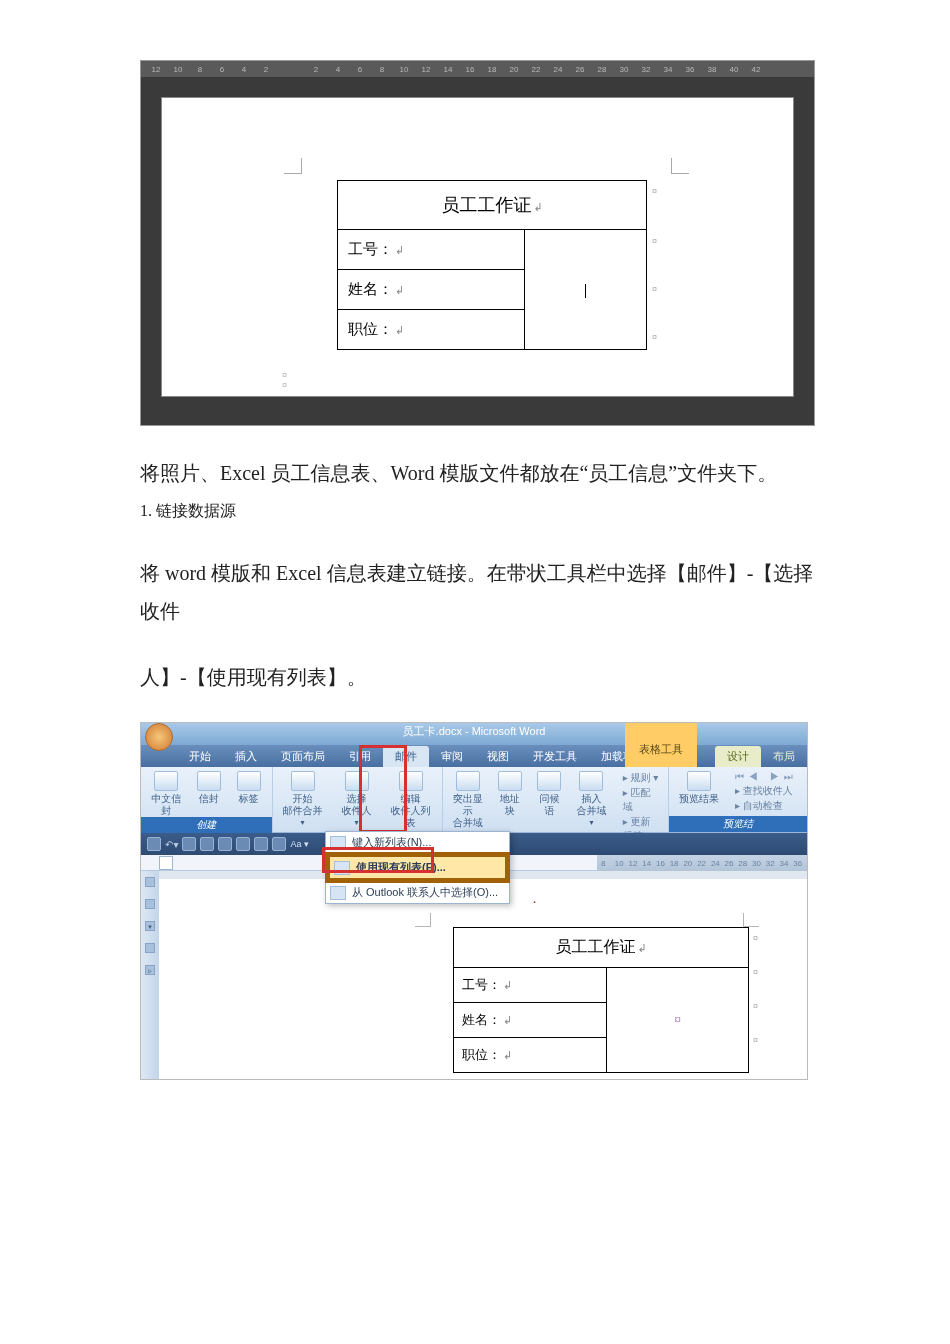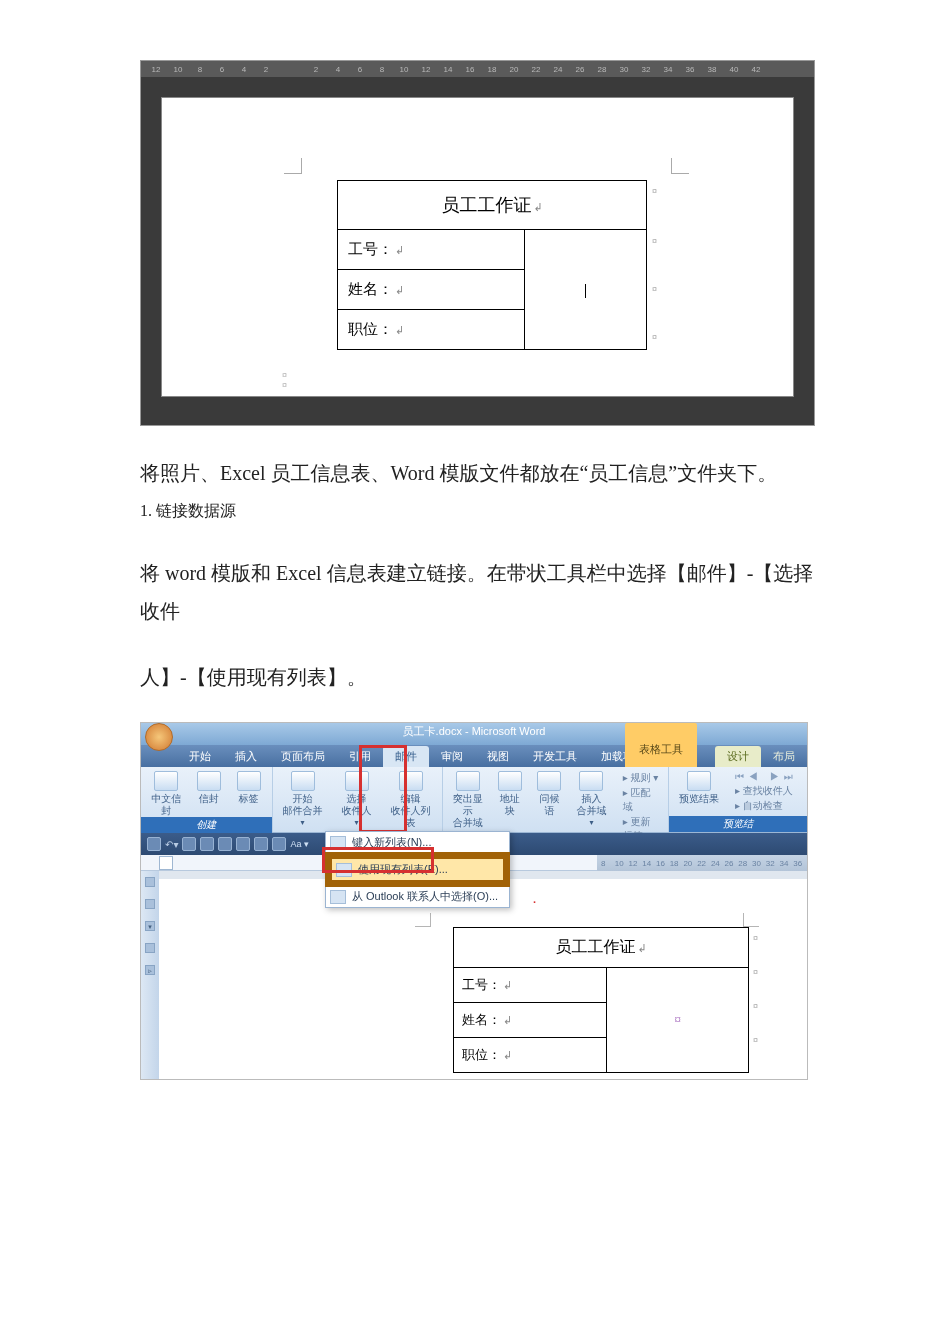--- a/index.html
+++ b/index.html
@@ -59,21 +59,21 @@
     .rbtn.big { width: 44px; }
     .rtext-col { display: flex; flex-direction: column; gap: 1px; font-size: 10px; color: #6a83a3; margin-left: 4px; }
 
     .red-box1 { position: absolute; border: 3px solid #d63030; pointer-events: none; }
 
     .fig2-qat { height: 22px; background: linear-gradient(#3b5c8a,#2d4a72); display: flex; align-items: center; gap: 4px; padding-left: 6px; color: #d9e6f6; font-size: 10px; position: relative; }
     .qat-ico { width: 14px; height: 14px; background: #6b8bb5; border-radius: 2px; border: 1px solid #97b2d3; }
     .fig2-dropdown { position: absolute; left: 184px; top: -2px; width: 185px; background: #fff; border: 1px solid #9bb4d1; box-shadow: 2px 2px 6px rgba(0,0,0,0.25); z-index: 10; }
     .dd-item { padding: 3px 8px 3px 26px; font-size: 11px; color: #2a3d55; display: flex; align-items: center; position: relative; }
     .dd-item .dd-ico { position: absolute; left: 4px; width: 16px; height: 14px; background: #d6e4f3; border: 1px solid #a5bed9; }
-    .dd-item.hover { background: #ffe7a8; border: 7px solid #a16207; margin: -1px; }
+    .dd-item.hover { background: #ffe7a8; border: 5px solid #a16207; margin: -1px; font-weight: bold; }
     .red-box2 { position: absolute; border: 3px solid #d63030; pointer-events: none; }
 
     .fig2-ruler { height: 16px; background: #f1f5fb; border-bottom: 1px solid #b7c9de; display: flex; align-items: center; font-size: 8px; color: #6a83a3; padding-left: 18px; gap: 0; overflow: hidden; }
     .fig2-ruler .tab-indi { display:inline-block; width: 14px; height: 14px; background:#fff; border:1px solid #9fb7d2; margin-right: 4px;}
     .fig2-ruler-wrap { position: relative; }
 
     .fig2-doc { background: #fff; display: flex; }
     .fig2-vstrip { width: 18px; background: linear-gradient(90deg,#dde8f4,#c3d5ea); display: flex; flex-direction: column; align-items: center; padding-top: 6px; gap: 12px; }
     .fig2-vstrip .vmark { width: 10px; height: 10px; background: #a9c0db; border: 1px solid #88a4c4; font-size: 7px; color: #44607f; text-align: center; line-height: 9px; }
     .fig2-canvas { flex: 1; background: #fff; position: relative; height: 208px; overflow: hidden; }

